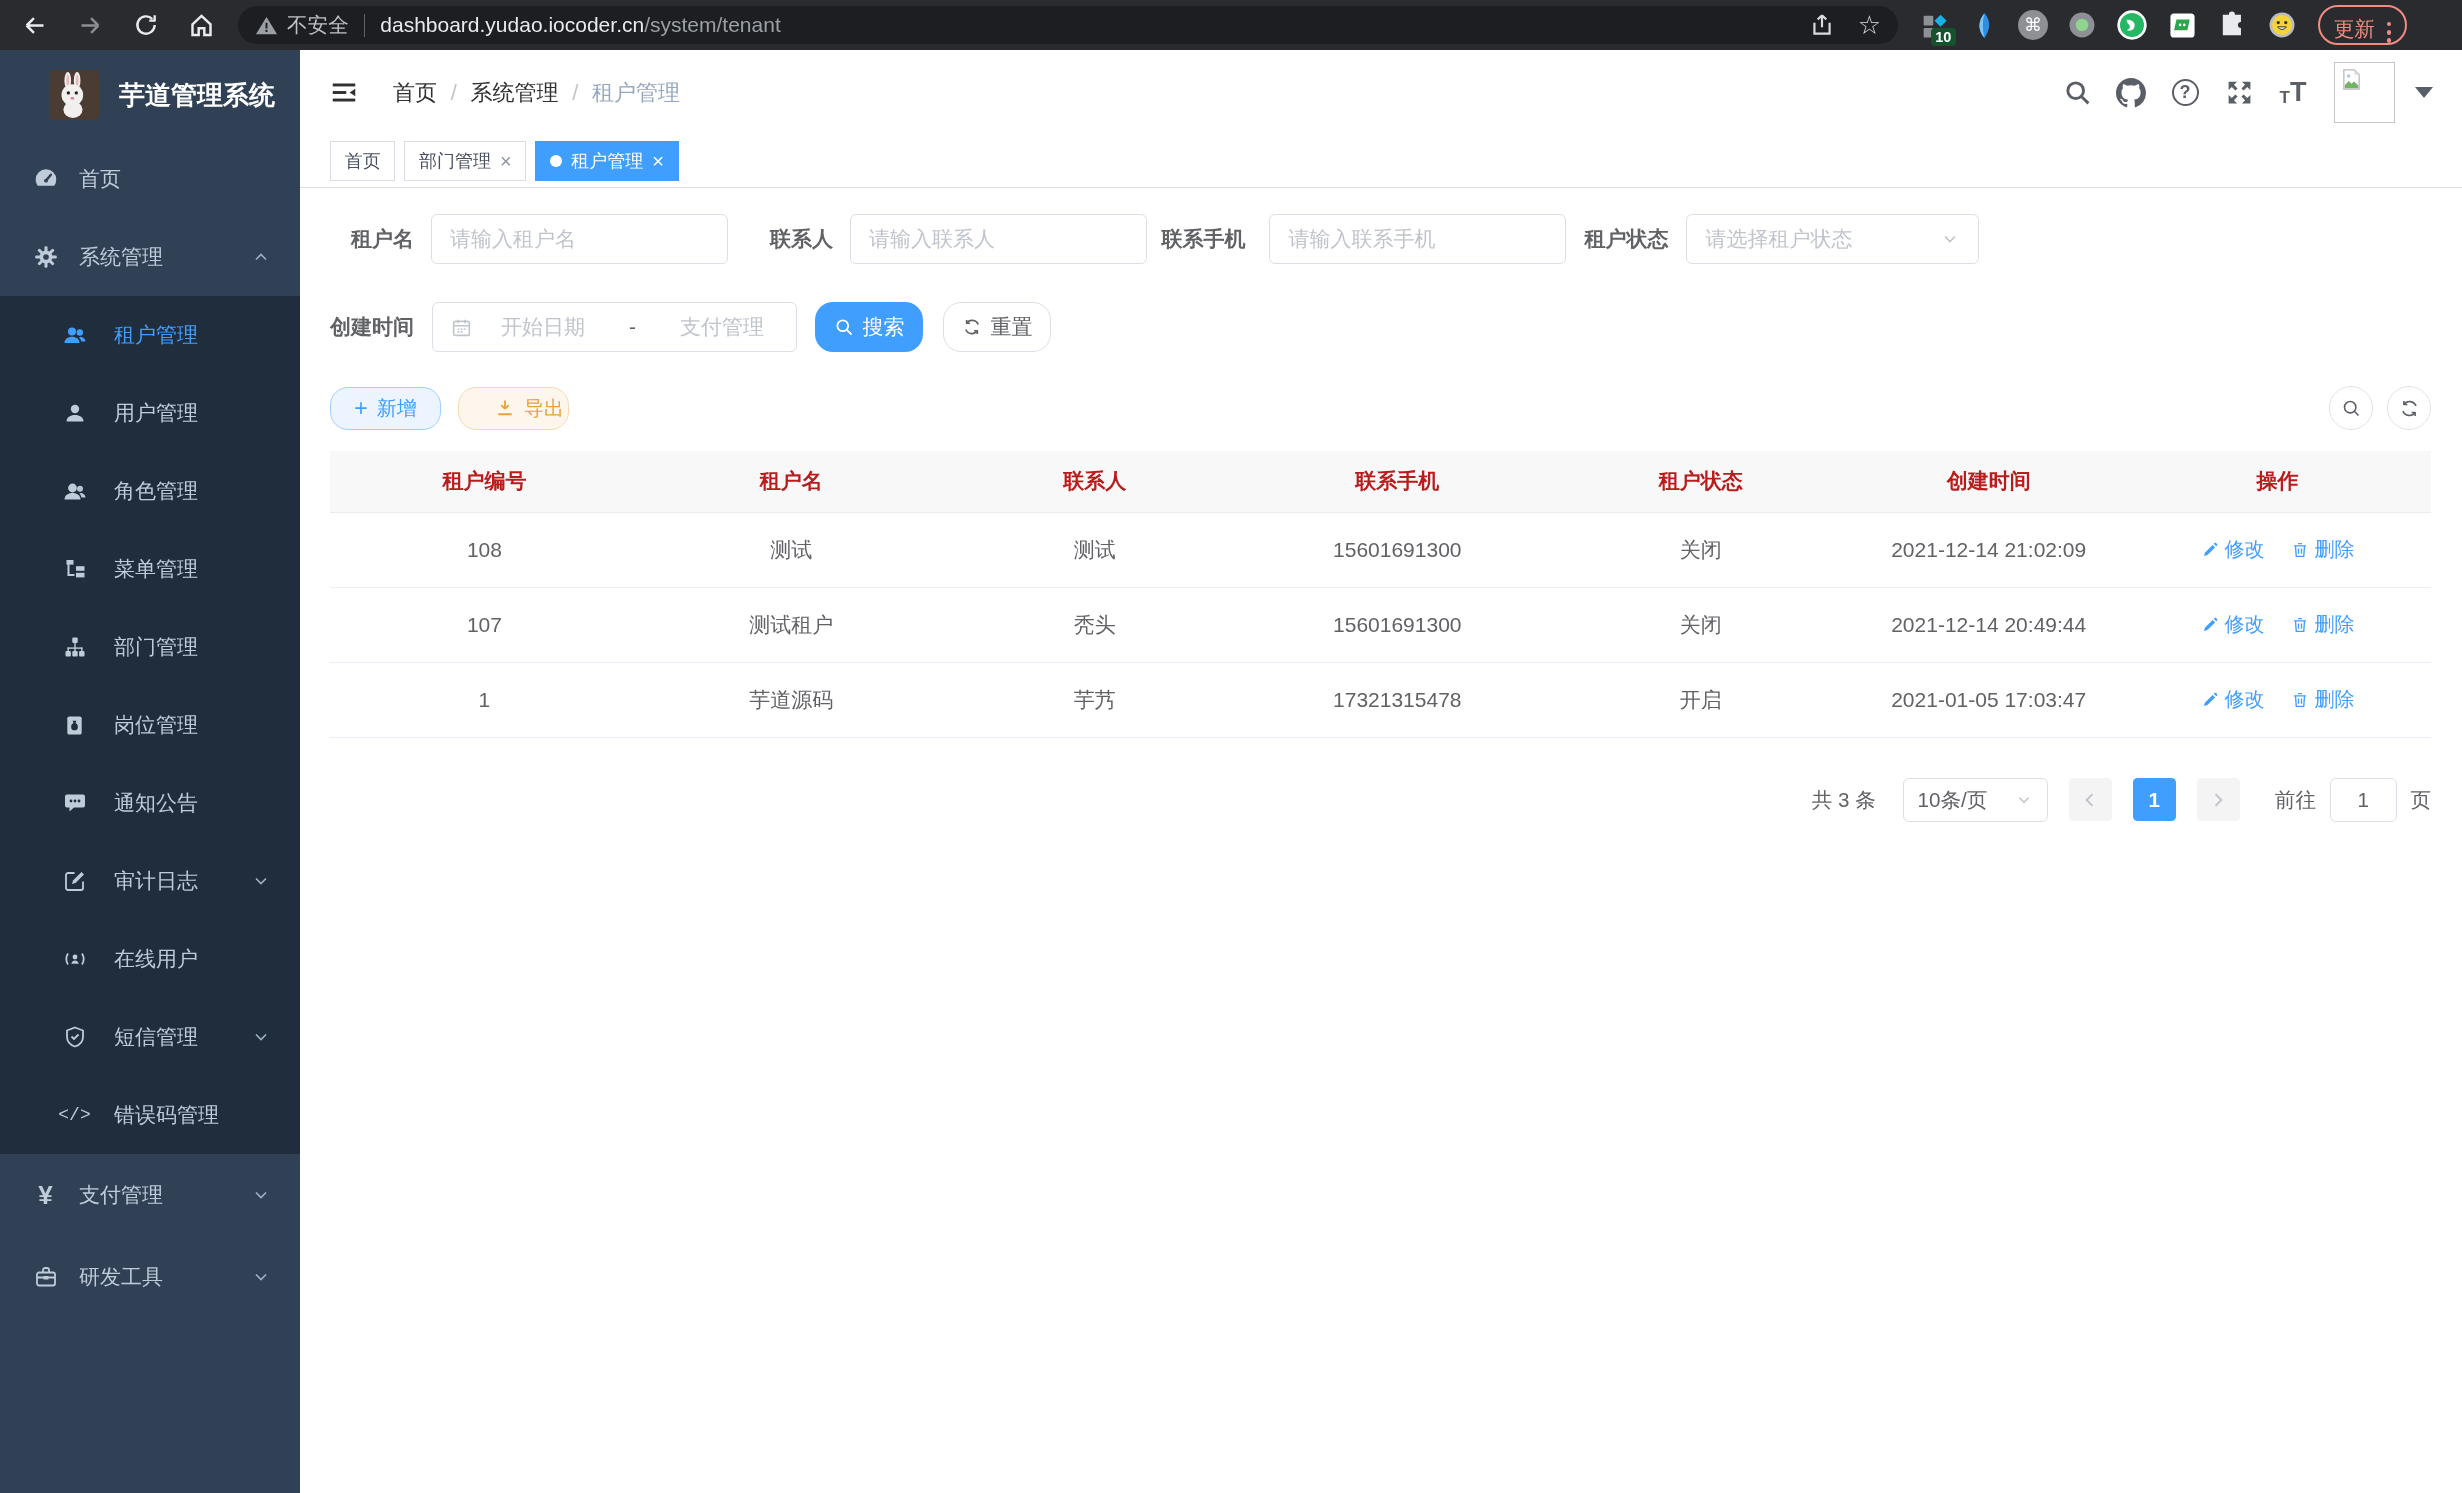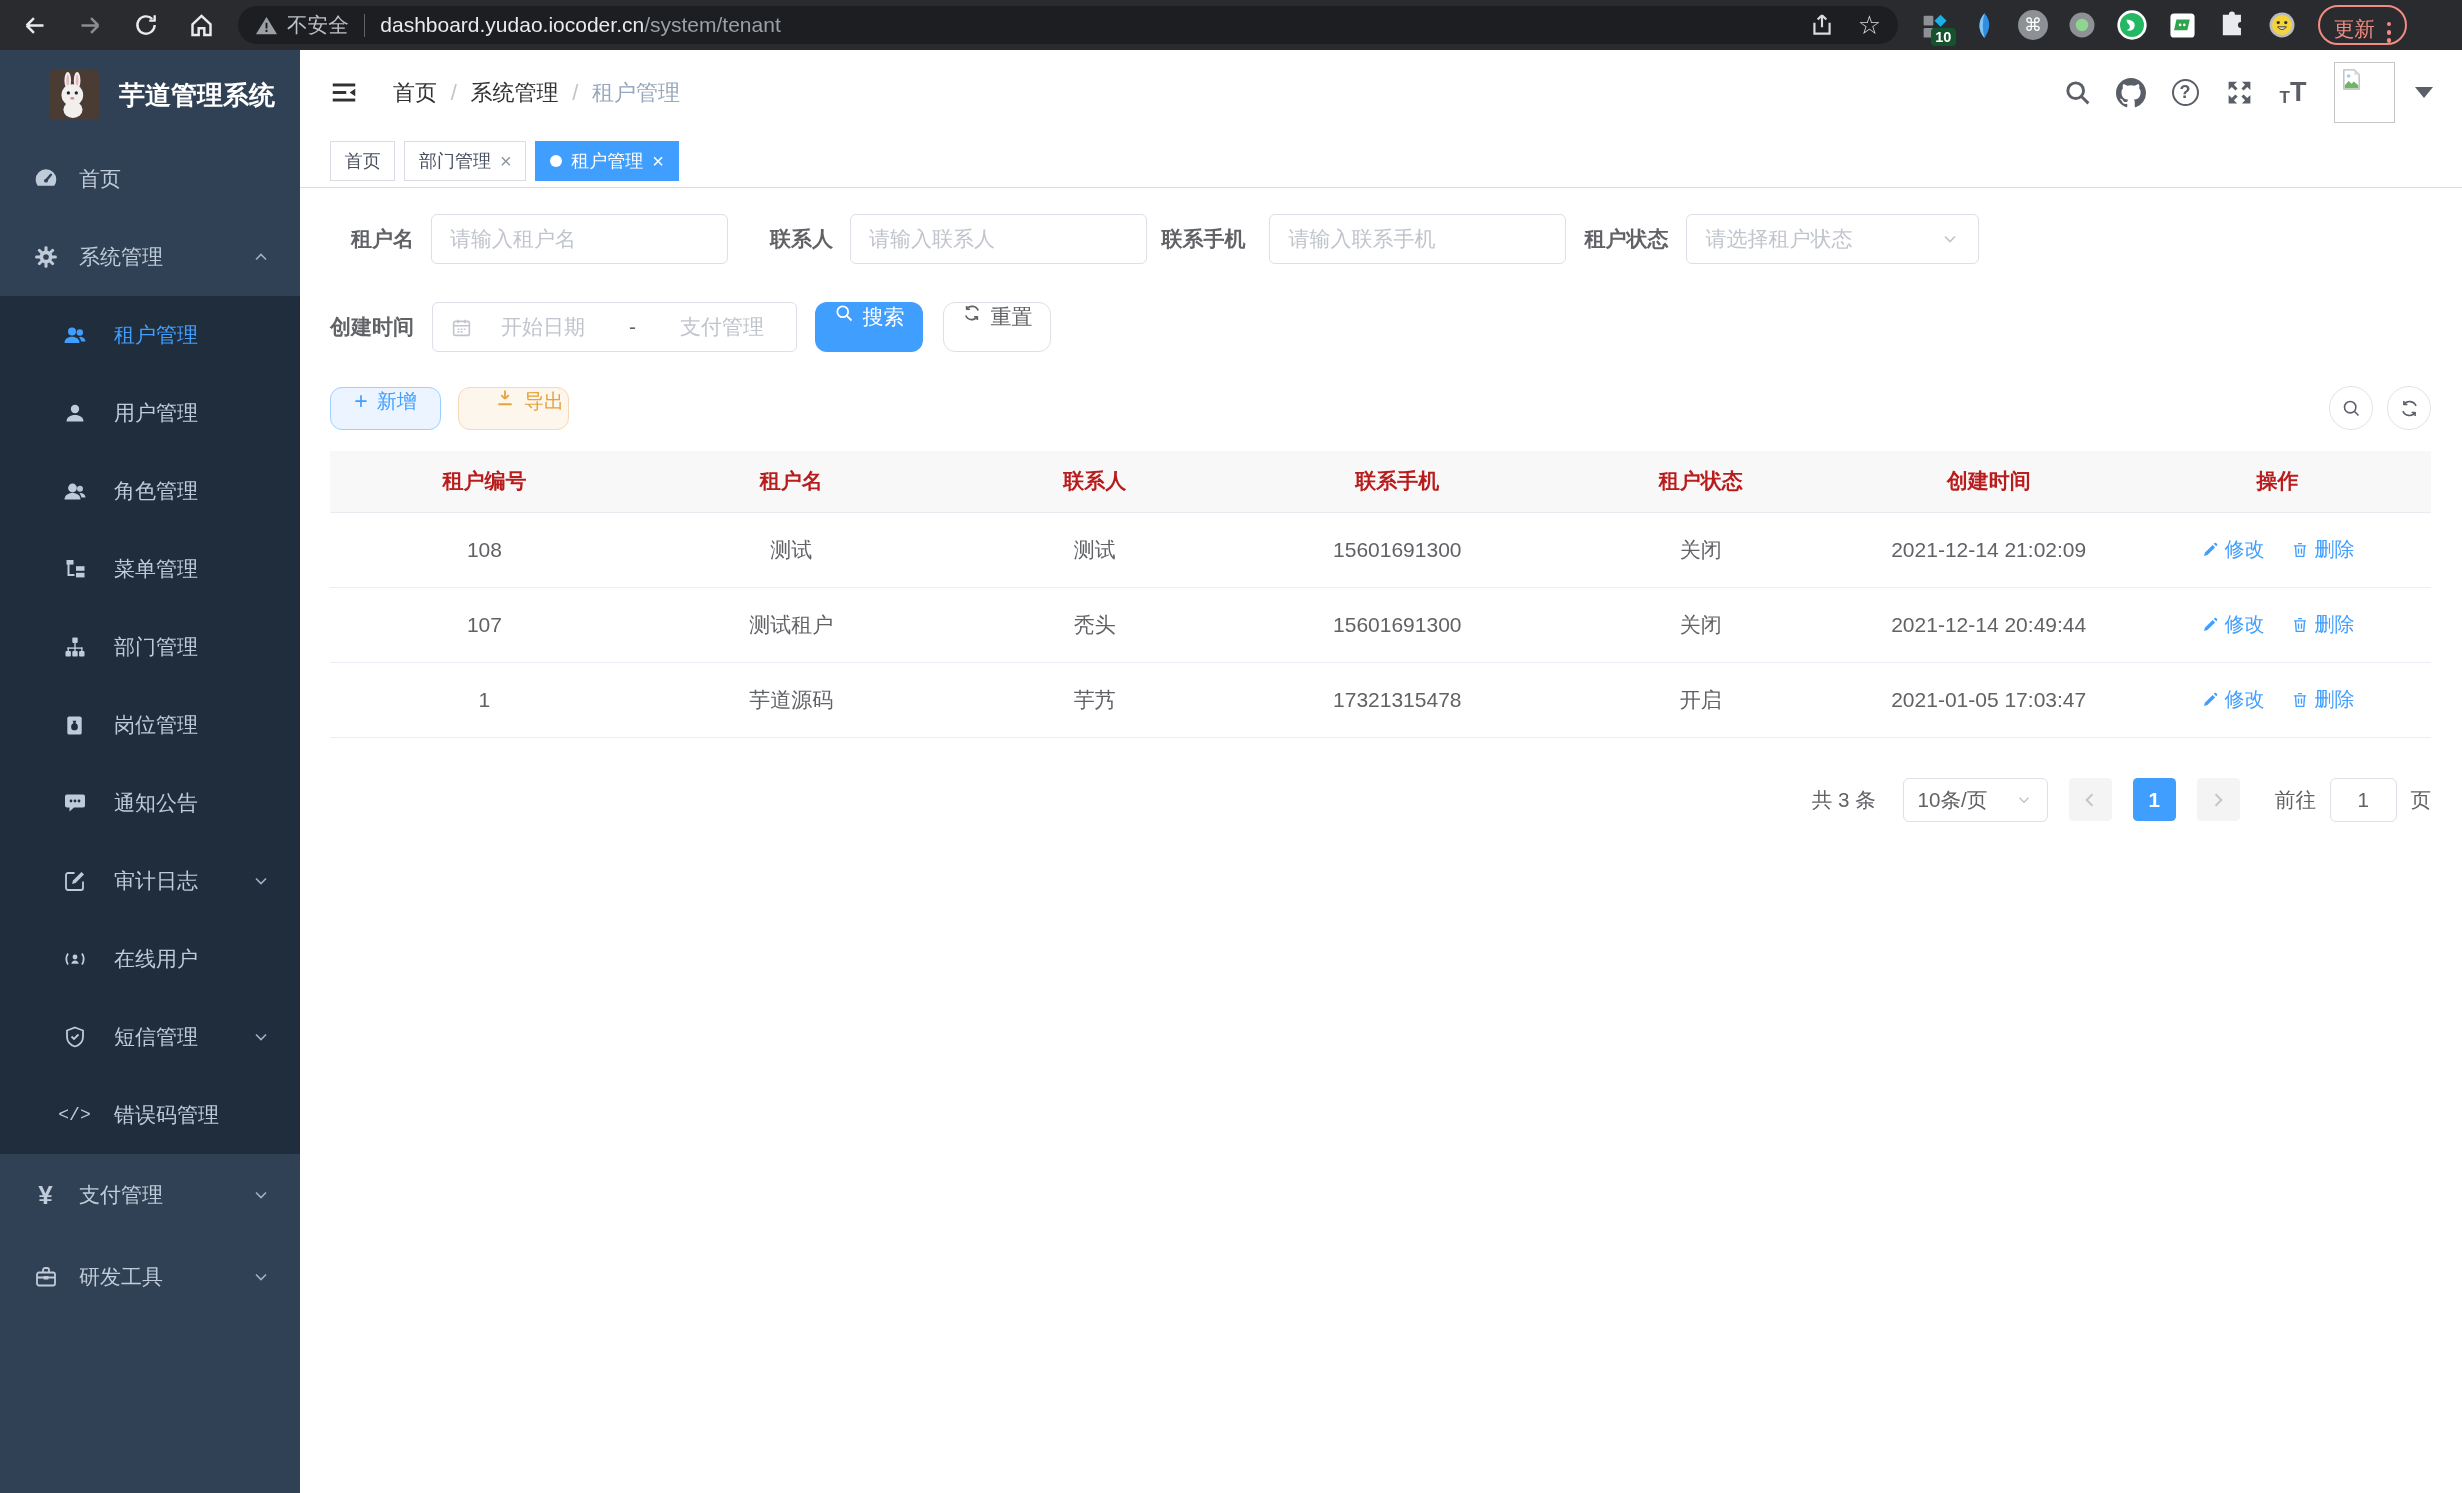--- a/index.html
+++ b/index.html
@@ -85,21 +85,21 @@
   .inp input { border:none; outline:none; width:100%; font-size:21px; color:#606266; background:transparent;
     font-family:inherit; }
   .inp input::placeholder { color:#c0c4cc; }
   .ph { color:#c0c4cc; font-size:21px; }
   .sel { justify-content:space-between; cursor:pointer; }
   .sel .chev { color:#c0c4cc; width:20px; height:20px; }
   .date-range { gap:15px; }
   .date-range .cal { color:#c0c4cc; flex:none; }
   .date-range .mid { color:#606266; font-size:21px; flex:1; text-align:center; }
   .date-range .ph { flex:3; text-align:center; }
-  .btn { height:50px; border-radius:12px; font-size:21px; display:flex; justify-content:center;
+  .btn { height:50px; border-radius:18px; font-size:21px; display:flex; align-items:center; justify-content:center;
     gap:9px; cursor:pointer; border:1.5px solid transparent; }
   .btn-primary { background:#409eff; color:#fff; }
   .btn-plain { background:#fff; border-color:#dcdfe6; color:#606266; }
   .btn-add { background:#ecf5ff; border-color:#a0cfff; color:#409eff; height:43px; font-size:20px; }
   .btn-export { background:#fdf6ec; border-color:#f5dab1; color:#e6a23c; height:43px; font-size:20px; }
   .toolbar { display:flex; align-items:center; margin-top:34px; }
   .circ-btn { width:44px; height:44px; border-radius:50%; border:1.5px solid #e0e3e9; color:#5a5e66;
     display:flex; align-items:center; justify-content:center; cursor:pointer; background:#fff; }
 
   

